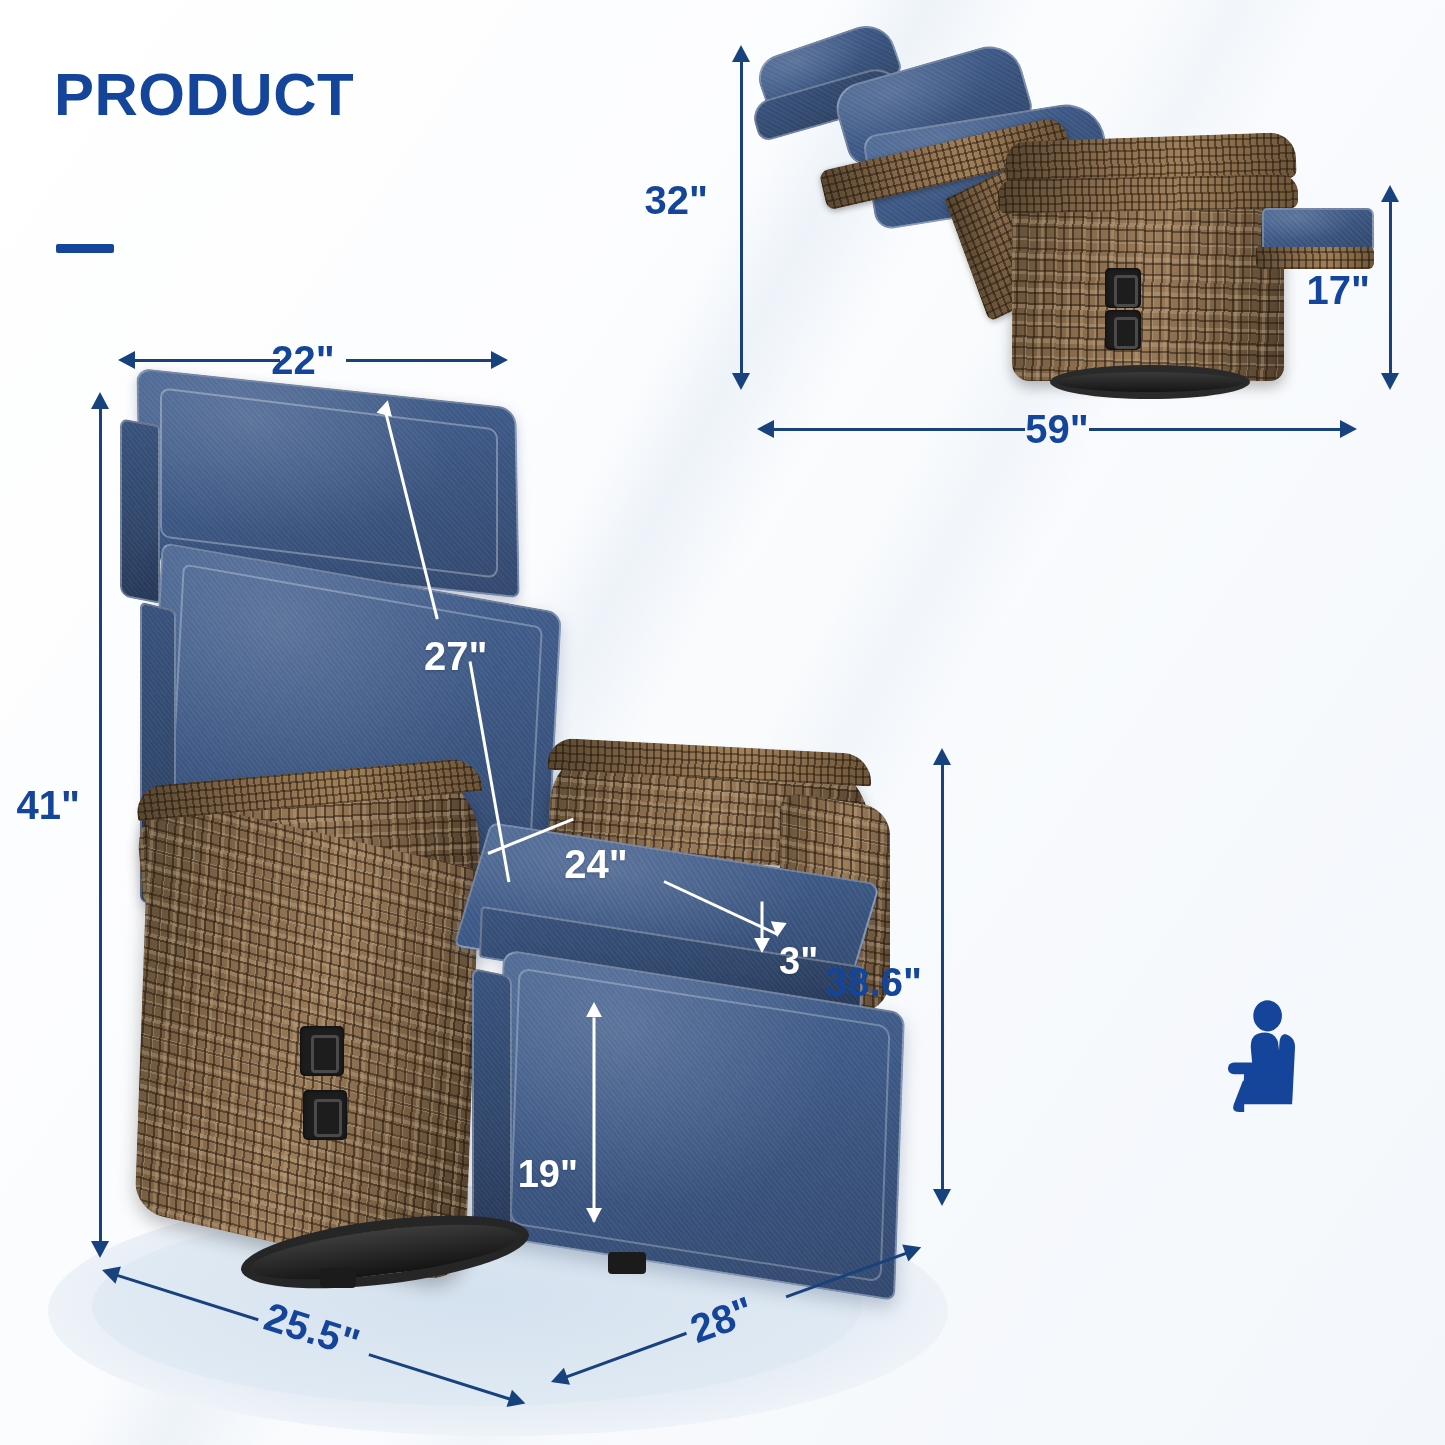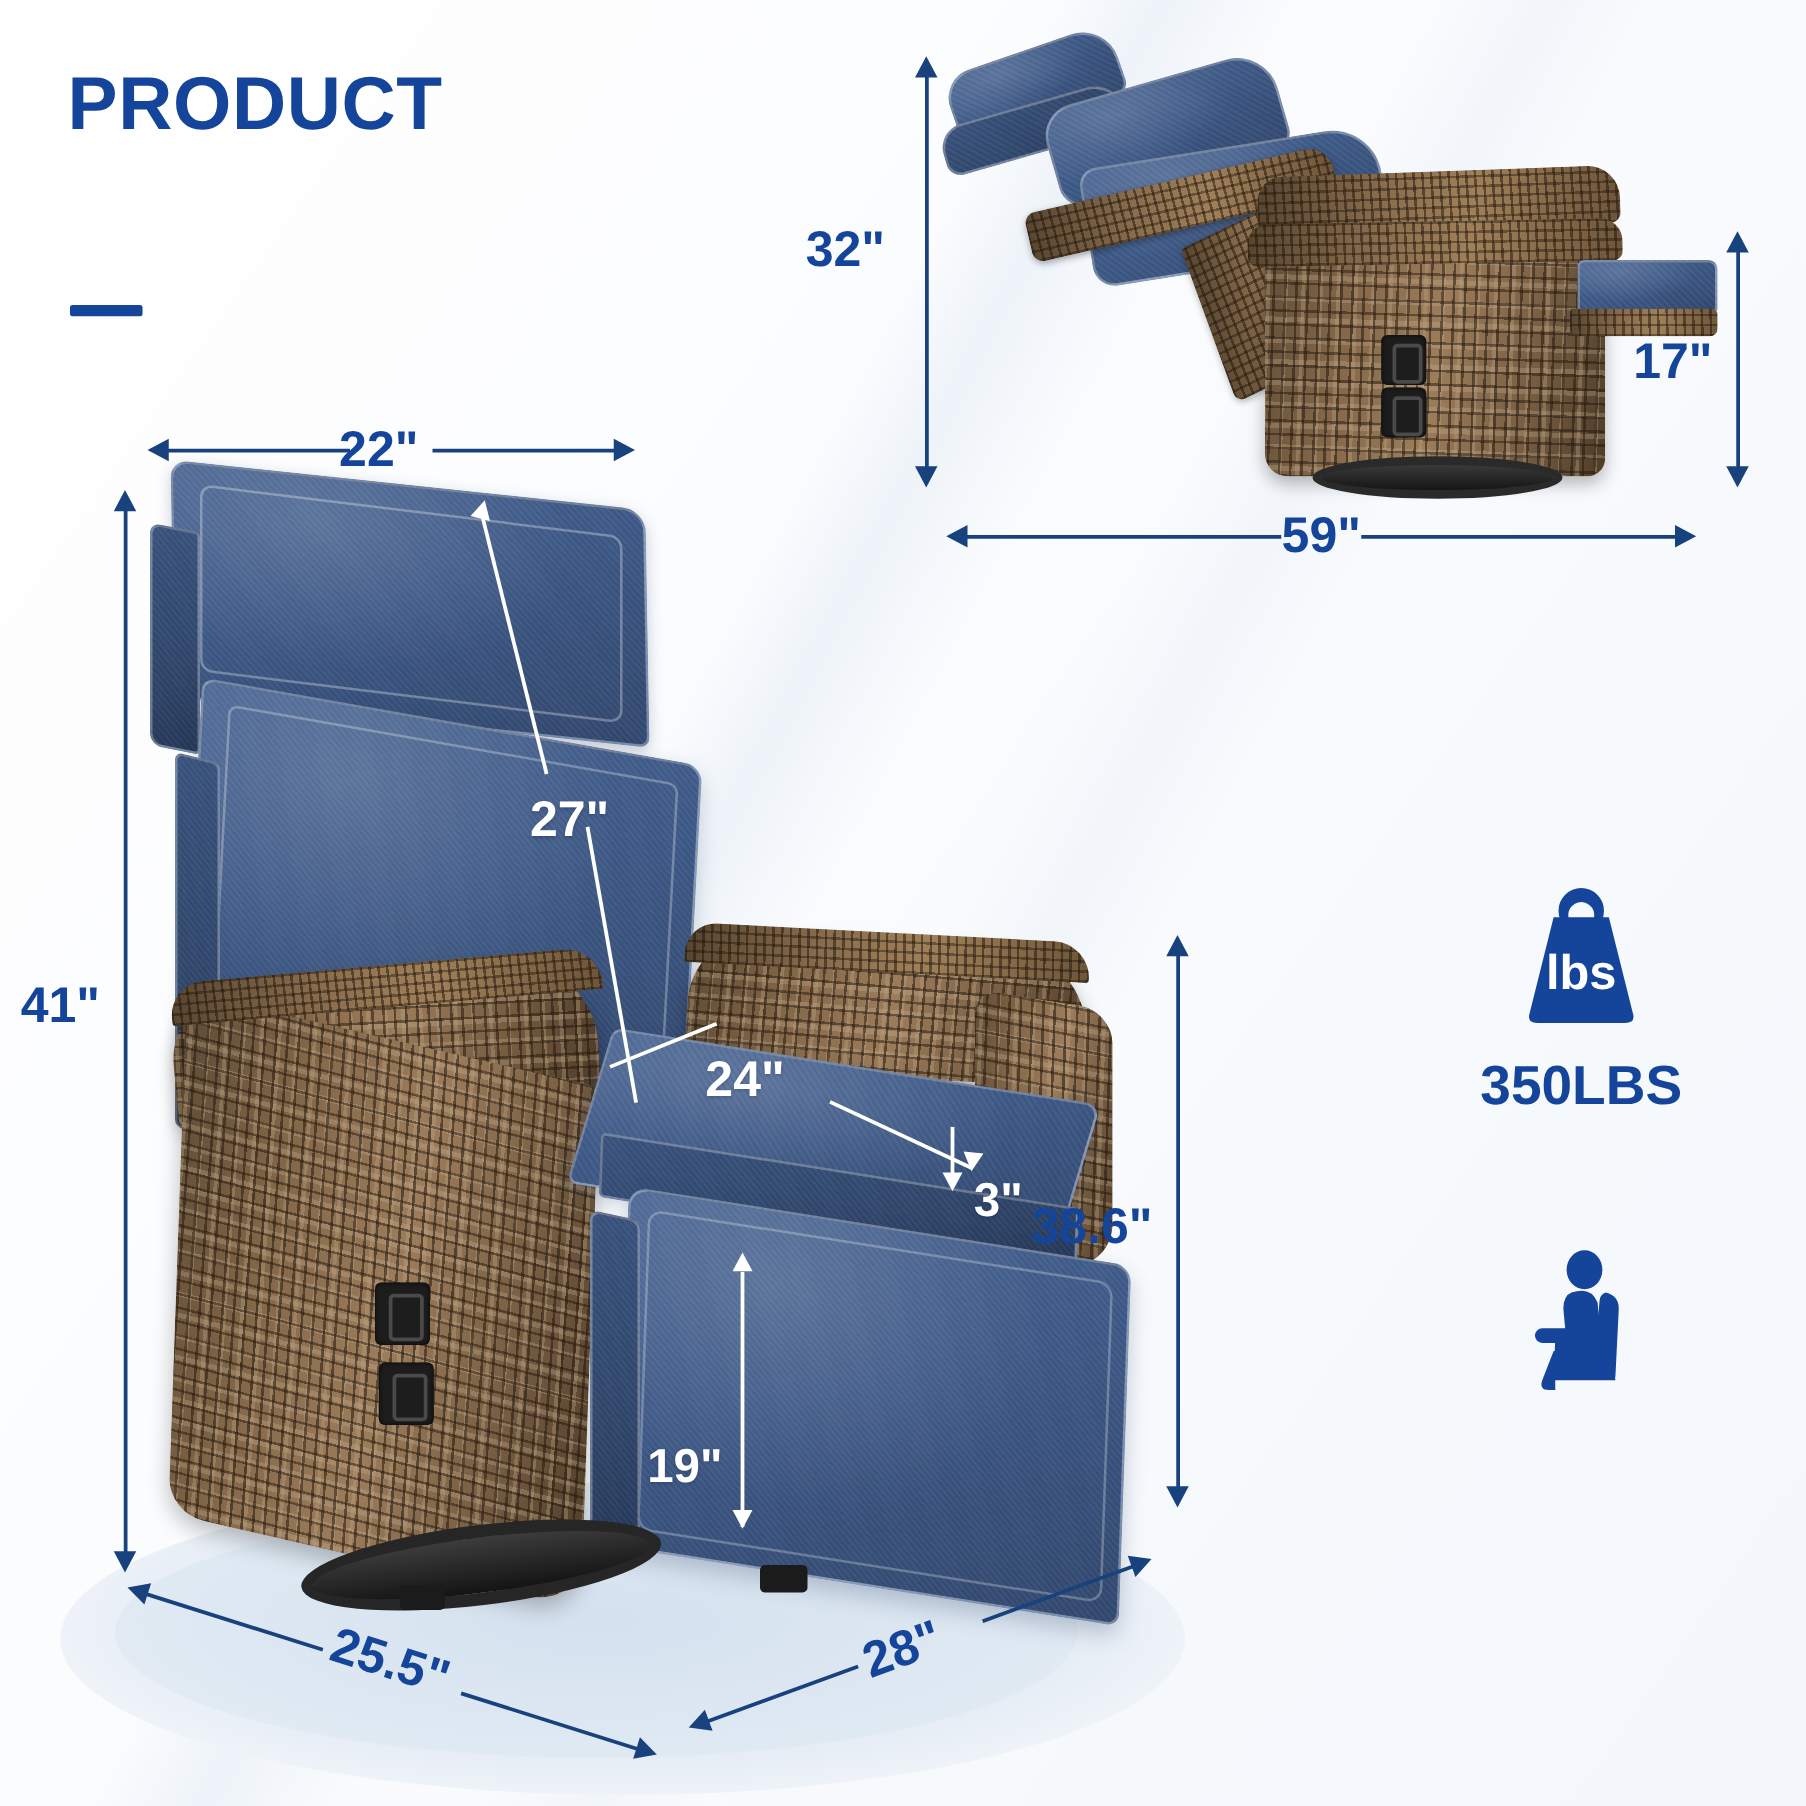--- a/index.html
+++ b/index.html
@@ -13,21 +13,21 @@
     width: 1445px; height: 1445px;
     background:
       linear-gradient(118deg, rgba(255,255,255,0) 38%, rgba(233,240,247,.75) 42%, rgba(255,255,255,0) 47%),
       linear-gradient(118deg, rgba(255,255,255,0) 52%, rgba(236,242,248,.6) 56%, rgba(255,255,255,0) 60%),
       linear-gradient(125deg, #ffffff 0%, #fbfcfe 40%, #f3f7fb 100%);
   }
   .abs { position: absolute; }
 
   
   #title {
-    left: 54px; top: 48px; width: 560px;
+    left: 54px; top: 60px; width: 560px;
     color: var(--brand, #14459B);
     font-size: 60px; font-weight: 700; line-height: 1.15;
     letter-spacing: .5px;
   }
   #title .ln { display: block; white-space: nowrap; }
   #title-rule {
     left: 56px; top: 244px; width: 58px; height: 9px;
     background: #14459B; border-radius: 2px;
   }
 
@@ -334,28 +334,20 @@
 
   <div class="dimline h abs" style="left:551px; top:1370px; width:394px; height:24px;
               transform:rotate(-20deg); transform-origin:0 50%;">
     <div class="shaft" style="left:12px; width:132px;"></div>
     <div class="shaft" style="right:12px; width:132px;"></div>
     <div class="arrow left"></div>
     <div class="arrow right"></div>
   </div>
   <div class="dimlabel abs" style="left:722px; top:1320px; transform:translate(-50%,-50%) rotate(-20deg);">28"</div>
 
-  <div class="feature" style="left:1110px; top:700px;">
-    <svg class="icon" width="130" height="130" viewBox="0 0 100 100" aria-hidden="true">
-      <path d="M50 8 a14 14 0 0 0 -14 14 a14 14 0 0 0 5 10.6 l8 0 a8 8 0 1 1 2 0 l8 0 A14 14 0 0 0 64 22 A14 14 0 0 0 50 8 Z" fill="#14459B"></path>
-      <path d="M33 26 H67 L82 86 Q83 91 77 91 H23 Q17 91 18 86 Z" fill="#14459B"></path>
-      <text x="50" y="70" text-anchor="middle" font-family="Liberation Sans, sans-serif" font-size="30" font-weight="700" fill="#ffffff">lbs</text>
-    </svg>
-    <div class="cap">350LBS</div>
-  </div>
 
   <div class="feature" style="left:1110px; top:995px;">
     <svg class="icon" width="130" height="130" viewBox="0 0 100 100" aria-hidden="true">
 
       <ellipse cx="52" cy="16" rx="11" ry="12" fill="#14459B"></ellipse>
 
       <path d="M44 30 q12 -4 16 6 l3 26 h-22 l-2 -22 q0 -8 5 -10 Z" fill="#14459B"></path>
 
       <path d="M26 52 h36 v9 H26 a4.5 4.5 0 0 1 0 -9 Z" fill="#14459B"></path>
 

